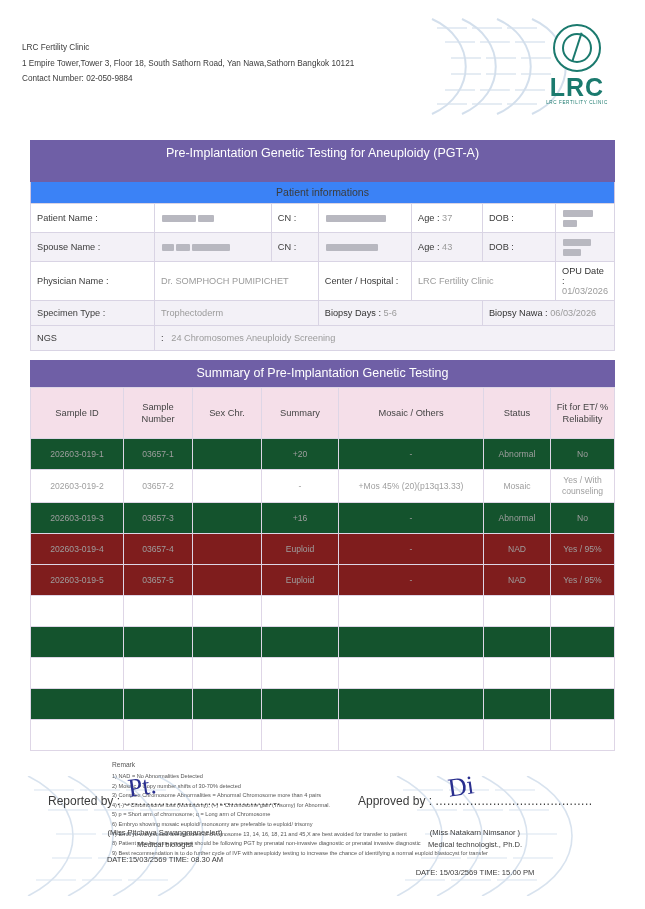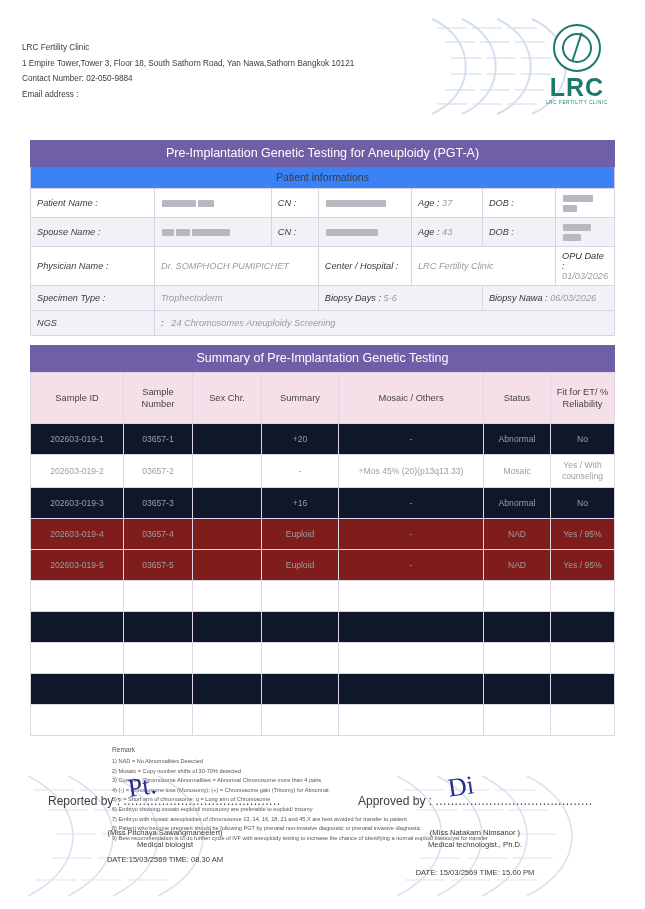--- a/index.html
+++ b/index.html
@@ -24,56 +24,55 @@
   .lrc-circle{width:44px;height:44px;border-radius:50%;border:2px solid #1b7a6e;margin:0 auto;position:relative;background:#fff;}
   .lrc-circle:after{content:"";position:absolute;left:50%;top:6px;width:2px;height:30px;background:#1b7a6e;transform:translateX(-50%) rotate(18deg);}
   .lrc-inner{position:absolute;left:50%;top:50%;transform:translate(-50%,-50%);width:26px;height:26px;border-radius:50%;border:2px solid #1b7a6e;}
   .lrc-text{font-size:25px;font-weight:bold;color:#1b7a6e;letter-spacing:1px;line-height:26px;margin-top:2px;}
   .lrc-sub{font-size:4.6px;color:#1b7a6e;letter-spacing:.6px;}
 
   
   .report{position:absolute;left:30px;top:140px;width:585px;}
   .title-bar{
     background:#6f5fa6;color:#fff;text-align:center;
-    font-size:12.5px;padding:6px 0 7px;
+    font-size:12.5px;padding:6px 0 22px;
   }
   .sub-bar{
     background:#3b82f6;color:#3b3b3b;text-align:center;
     font-size:10.5px;padding:4px 0 5px;border-left:1px solid #cfc6e2;border-right:1px solid #cfc6e2;
   }
 
   table{border-collapse:collapse;width:100%;}
   .info-tbl td{
     border:1px solid #d9d4e4;
     font-size:9.2px;
     padding:4px 6px;
     height:16px;
     vertical-align:middle;
-    font-style:italic;
   }
   .lbl{color:#333;}
   .val{color:#9b9b9b;}
   .redact{display:inline-block;height:7px;background:#b8b8c0;vertical-align:middle;border-radius:1px;margin:0 1px;}
   .row-alt{background:#f3f1f7;margin-left:23px;}
 
   
   .sum-bar{
     background:#6f5fa6;color:#fff;text-align:center;
     font-size:12.5px;padding:6px 0 7px;margin-top:9px;
   }
   .sum-tbl{table-layout:fixed;position:relative;padding-left:21px;}
   .sum-tbl th{
     background:#f5dfe9;color:#444;font-weight:normal;font-size:9.3px;
     border:1px solid #ded6e6;padding:6px 2px;line-height:12px;height:38px;
   }
   .sum-tbl td{
     border:1px solid #ded6e6;font-size:8.6px;color:#9e9e9e;
     text-align:center;padding:5px 2px;height:20px;line-height:11px;
   }
-  .sum-tbl tr.shade td{background:#0f172a;}
+  .sum-tbl tr.shade td{background:#14532d;}
   .sum-tbl tr.green td{background:#7f1d1d;}
   .watermark{
     position:absolute;left:50%;top:232px;transform:translateX(-50%);
     font-size:34px;color:#e2e2e2;font-weight:bold;letter-spacing:2px;
     pointer-events:none;z-index:0;
   }
 
   
   .remark{margin-top:10px;padding-left:82px;}
   .remark-title{font-size:6.6px;color:#555;margin-bottom:4px;}
@@ -95,21 +94,20 @@
 </head>
 <body>
 
 <div class="page">
 
   <div class="header">
     <div class="clinic-info">
       <div>LRC Fertility Clinic</div>
       <div>1 Empire Tower,Tower 3, Floor 18, South Sathorn Road, Yan Nawa,Sathorn Bangkok 10121</div>
       <div>Contact Number: 02-050-9884</div>
-      <div>Email address :</div>
     </div>
 
     <div class="logo-wrap">
       <svg class="helix" viewBox="0 0 200 105">
         <g fill="none" stroke="#9fb9d6" stroke-width="2">
           <path d="M5,5 C50,25 50,80 5,100"></path>
           <path d="M35,5 C80,25 80,80 35,100"></path>
           <path d="M70,5 C115,25 115,80 70,100"></path>
           <path d="M105,5 C150,25 150,80 105,100"></path>
         </g>

